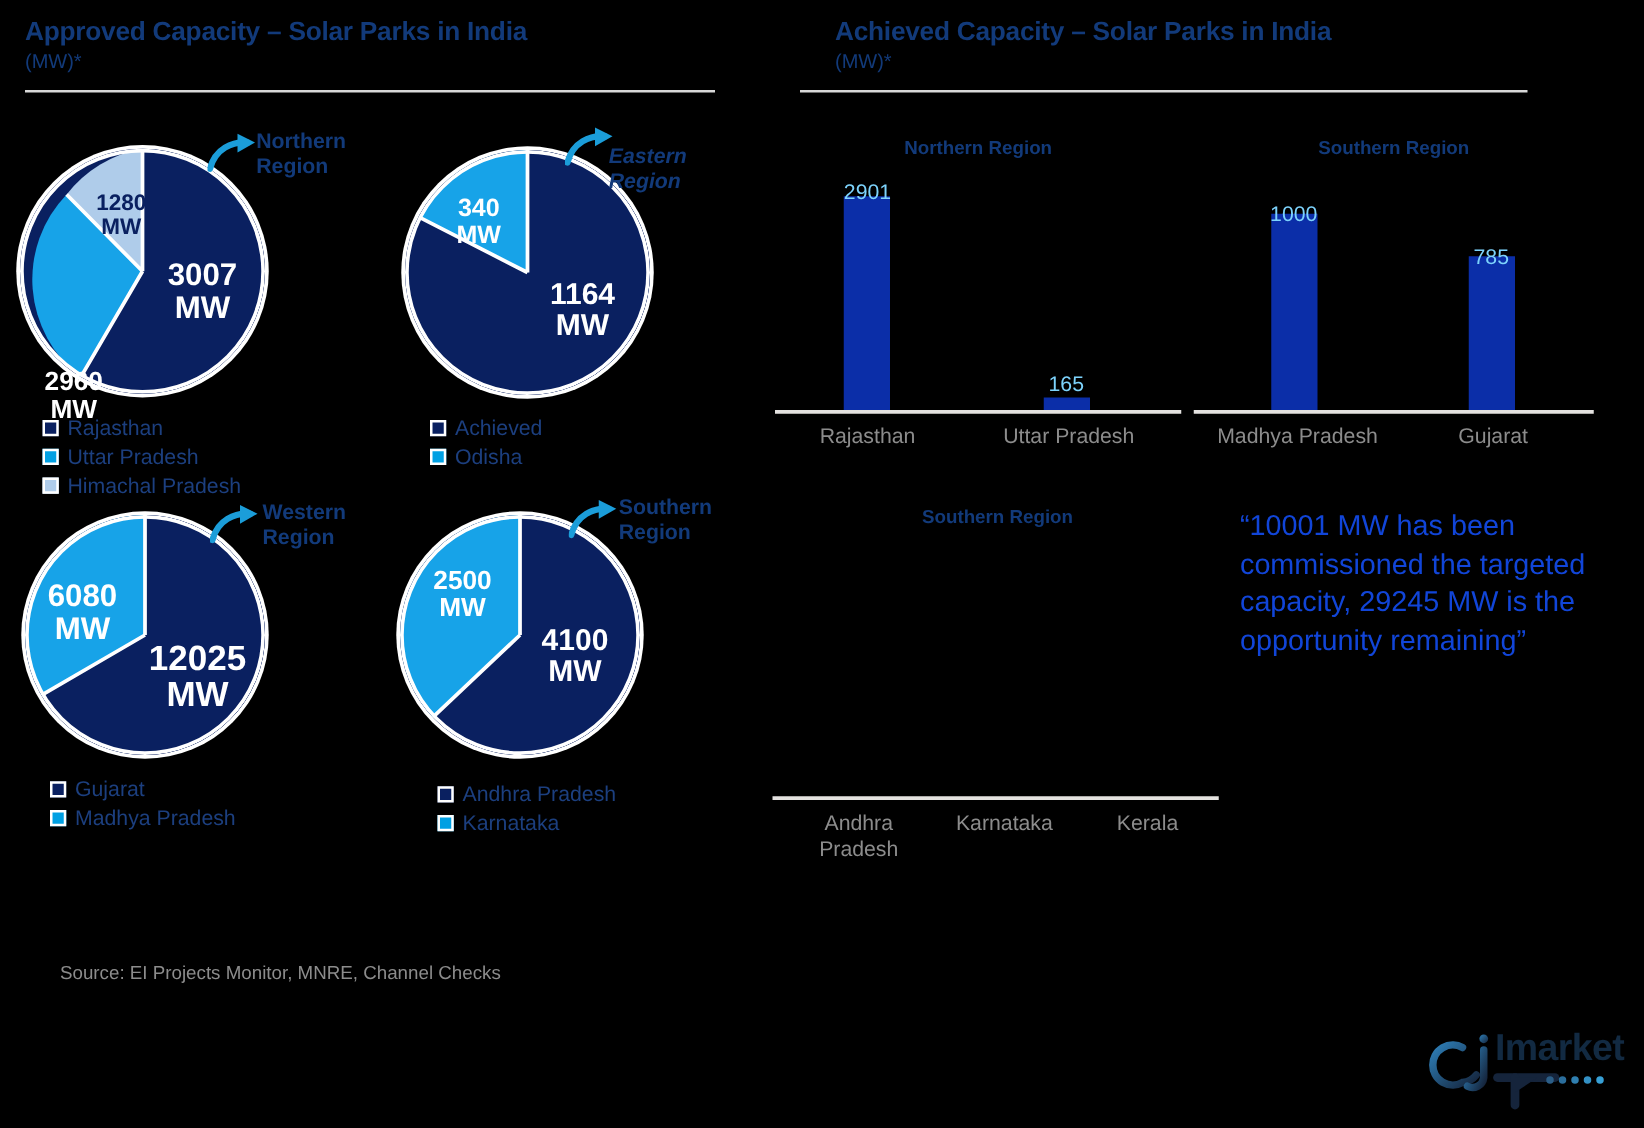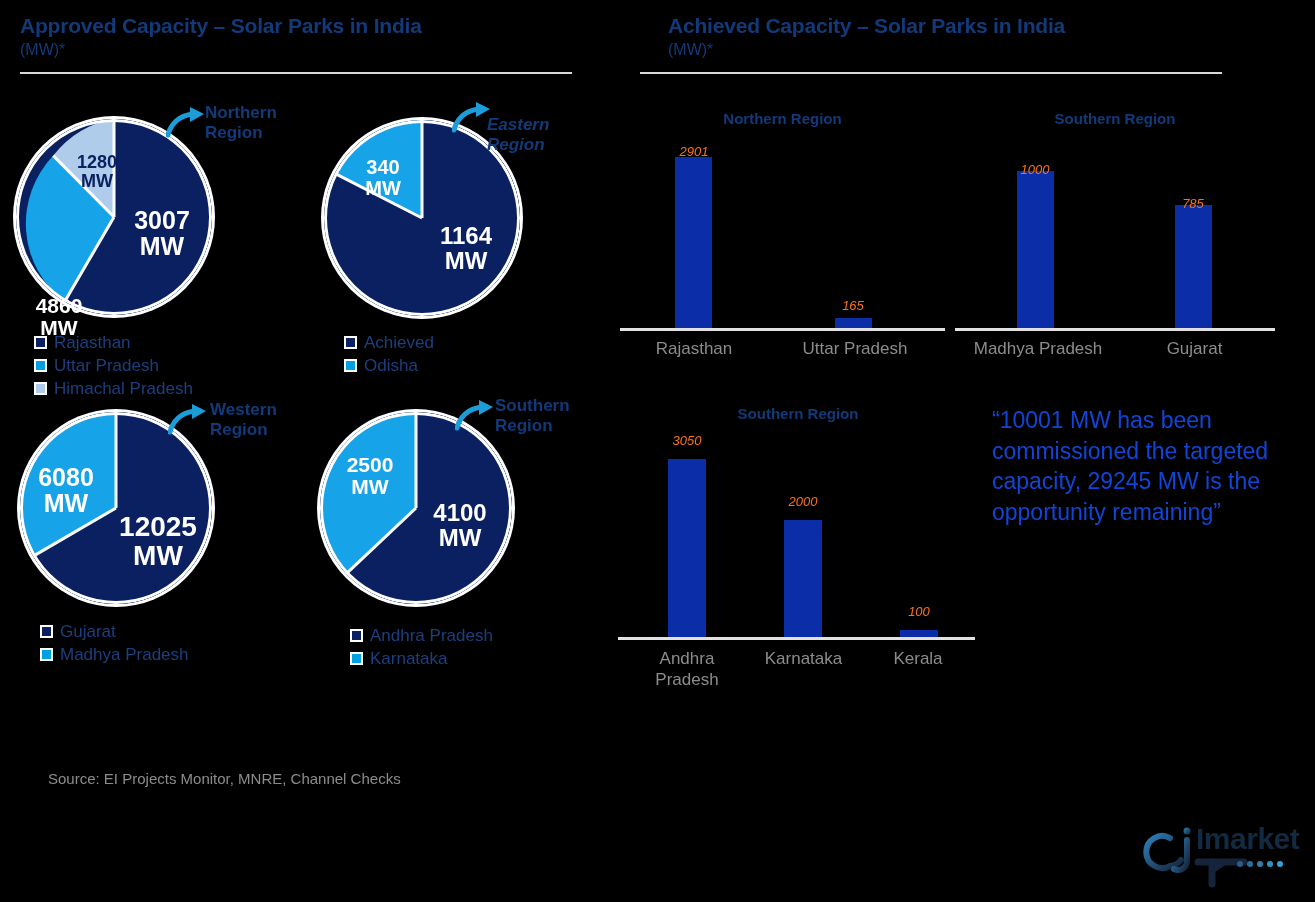--- a/index.html
+++ b/index.html
@@ -102,24 +102,23 @@
     background:#E4E2E0;
   }
   .bar{
     position:absolute;
     background:#0B2EA8;
     bottom:0;
   }
   .bar-value{
     position:absolute;
     text-align:center;
-    font-size:13px;
-    color:#f97316;
-    white-space:nowrap;
-    font-style:italic;
+    font-size:17px;
+    color:#7dd3fc;
+    white-space:nowrap;
   }
   .cat-label{
     position:absolute;
     text-align:center;
     font-size:17px;
     color:#8C8C8C;
     line-height:1.25;
   }
 
   
@@ -171,21 +170,21 @@
         <path d="M98,98 L37.3,36.6 A98,98 0 0,1 98,0 Z" fill="#AFCCEA"></path>
         <path d="M98,98 L98,0 M98,98 L48.6,182.7 M98,98 L37.3,36.6" stroke="#ffffff" stroke-width="3" fill="none"></path>
         <circle cx="98" cy="98" r="96.5" fill="none" stroke="#ffffff" stroke-width="3"></circle>
       </svg>
     </div>
     <div class="slice-label" style="left:112px;top:112px;width:100px;font-size:25px;">
       <span>3007</span><br>
       <span>MW</span>
     </div>
     <div class="slice-label" style="left:16px;top:200px;width:86px;font-size:21px;">
-      <span>4860</span><br>
+      <span>2960</span><br>
       <span>MW</span>
     </div>
     <div class="slice-label dark" style="left:64px;top:42px;width:66px;font-size:18px;margin-top:16px;">
       <span>1280</span><br>
       <span>MW</span>
     </div>
     <div class="region-arrow" style="left:166px;top:10px;">
       <svg width="42" height="34" viewBox="0 0 42 34">
         <path d="M2,30 C6,14 20,8 32,9" stroke="#1B9DD9" stroke-width="5" fill="none" stroke-linecap="round"></path>
         <path d="M24,2 L38,9 L24,17 Z" fill="#1B9DD9"></path>
@@ -359,31 +358,20 @@
       <div class="bar" style="left:220px;width:37px;height:123px;"></div>
       <div class="bar-value" style="left:199px;top:48px;width:78px;">785</div>
     </div>
     <div class="axis-line" style="top:218px;"></div>
     <div class="cat-label" style="left:8px;top:228px;width:150px;">Madhya Pradesh</div>
     <div class="cat-label" style="left:182px;top:228px;width:115px;">Gujarat</div>
   </div>
 
   <div class="bar-block" style="left:618px;top:405px;width:360px;height:300px;">
     <div class="bar-title">Southern Region</div>
-    <div class="plot" style="top:32px;height:200px;">
-
-      <div class="bar" style="left:50px;width:38px;height:178px;"></div>
-      <div class="bar-value" style="left:30px;top:-4px;width:78px;">3050</div>
-
-      <div class="bar" style="left:166px;width:38px;height:117px;"></div>
-      <div class="bar-value" style="left:146px;top:57px;width:78px;">2000</div>
-
-      <div class="bar" style="left:282px;width:38px;height:7px;"></div>
-      <div class="bar-value" style="left:262px;top:167px;width:78px;">100</div>
-    </div>
     <div class="axis-line" style="top:232px;width:357px;"></div>
     <div class="cat-label" style="left:14px;top:243px;width:110px;">
       <span>Andhra</span><br>
       <span>Pradesh</span>
     </div>
     <div class="cat-label" style="left:123px;top:243px;width:125px;">Karnataka</div>
     <div class="cat-label" style="left:250px;top:243px;width:100px;">Kerala</div>
   </div>
 
   <div class="quote" style="left:992px;top:405px;width:300px;">“10001 MW has been commissioned the targeted capacity, 29245 MW is the opportunity remaining”</div>

